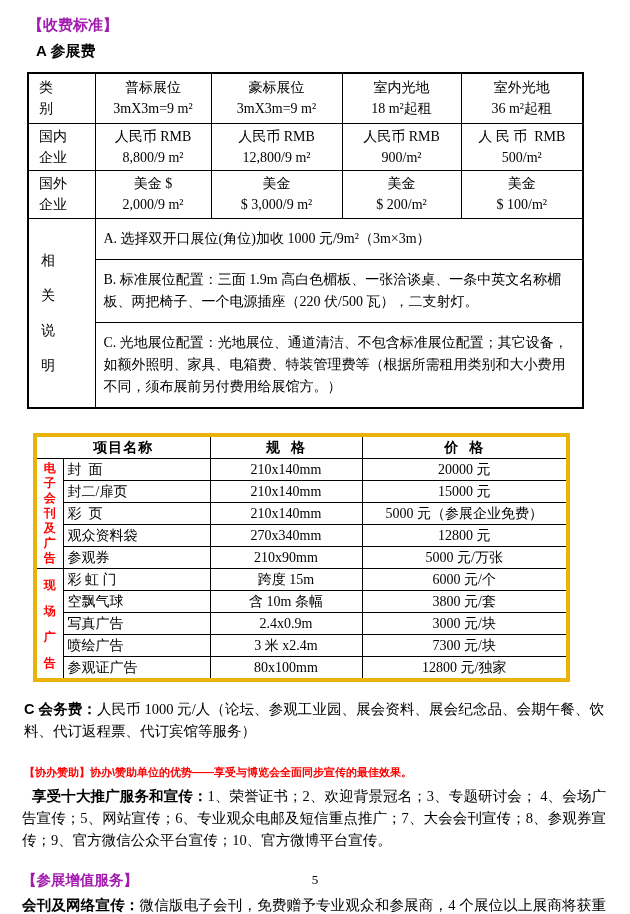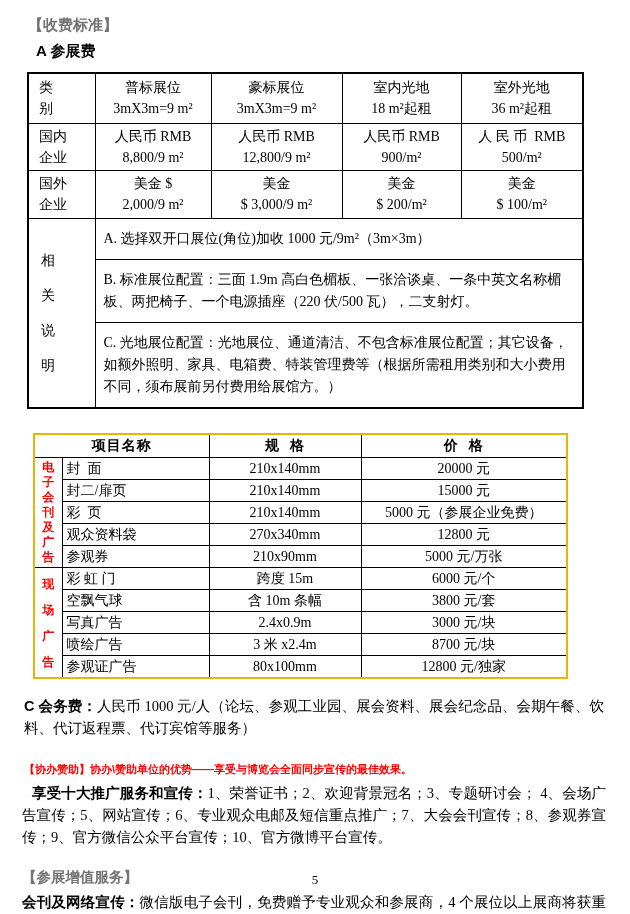--- a/index.html
+++ b/index.html
@@ -6,37 +6,37 @@
   body{
     width:630px;height:914px;background:#ffffff;position:relative;
     font-family:"Liberation Serif","DejaVu Serif","DejaVu Sans",serif;
     color:#000;
   }
   .page{position:relative;width:630px;height:914px;overflow:hidden;
         padding:16px 24px 0 22px;box-sizing:border-box;}
 
   .red{color:#ff0000;}
   .h-red{font-family:"Liberation Sans","DejaVu Sans",sans-serif;
-         font-weight:bold;font-size:15px;color:#737373;margin:0 0 0 6px;line-height:18px;}
+         font-weight:bold;font-size:15px;color:#a21caf;margin:0 0 0 6px;line-height:18px;}
   .h-black{font-family:"Liberation Sans","DejaVu Sans",sans-serif;
            font-weight:bold;font-size:15px;color:#000;margin:8px 0 2px 14px;line-height:18px;}
   .h-black.b2{margin:24px 0 0 0;}
 
   table{border-collapse:collapse;table-layout:fixed;}
   td{border:1px solid #000;padding:1px 4px;font-size:14px;line-height:21px;
      vertical-align:middle;text-align:center;white-space:pre-wrap;box-sizing:border-box;}
 
   
   .tbl-a{margin:12px 0 0 5px;width:555px;border:2px solid #000;}
   .tbl-a .lblcol{text-align:left;padding-left:10px;}
   .tbl-a .note{text-align:left;padding:9px 8px;line-height:22px;}
   .tbl-a .vlabel{text-align:left;padding-left:12px;line-height:35px;font-size:14px;}
 
   
-  .tbl-b{margin:24px 0 0 11px;width:533px;border:2px solid #eab308;}
+  .tbl-b{margin:24px 0 0 11px;width:533px;border:4px solid #eab308;}
   .tbl-b td{height:21px;padding:0 4px;}
   .tbl-b .hdr{font-family:"Liberation Sans","DejaVu Sans",sans-serif;
               font-weight:bold;height:24px;letter-spacing:1px;}
   .tbl-b .item{text-align:left;}
   .grp{color:#ff0000;font-weight:bold;
        font-family:"Liberation Sans","DejaVu Sans",sans-serif;
        font-size:12px;text-align:center;vertical-align:middle;padding:0;}
   .grp.g1{line-height:15px;}
   .grp.g2{line-height:26px;}
 
@@ -183,21 +183,21 @@
       <td>3800 元/套</td>
     </tr>
     <tr>
       <td class="item">写真广告</td>
       <td>2.4x0.9m</td>
       <td>3000 元/块</td>
     </tr>
     <tr>
       <td class="item">喷绘广告</td>
       <td>3 米 x2.4m</td>
-      <td>8700 元/块</td>
+      <td>7300 元/块</td>
     </tr>
     <tr>
       <td class="item">参观证广告</td>
       <td>80x100mm</td>
       <td>12800 元/独家</td>
     </tr>
   </tbody>
     </table>
 
   <p class="para p-cfee">

